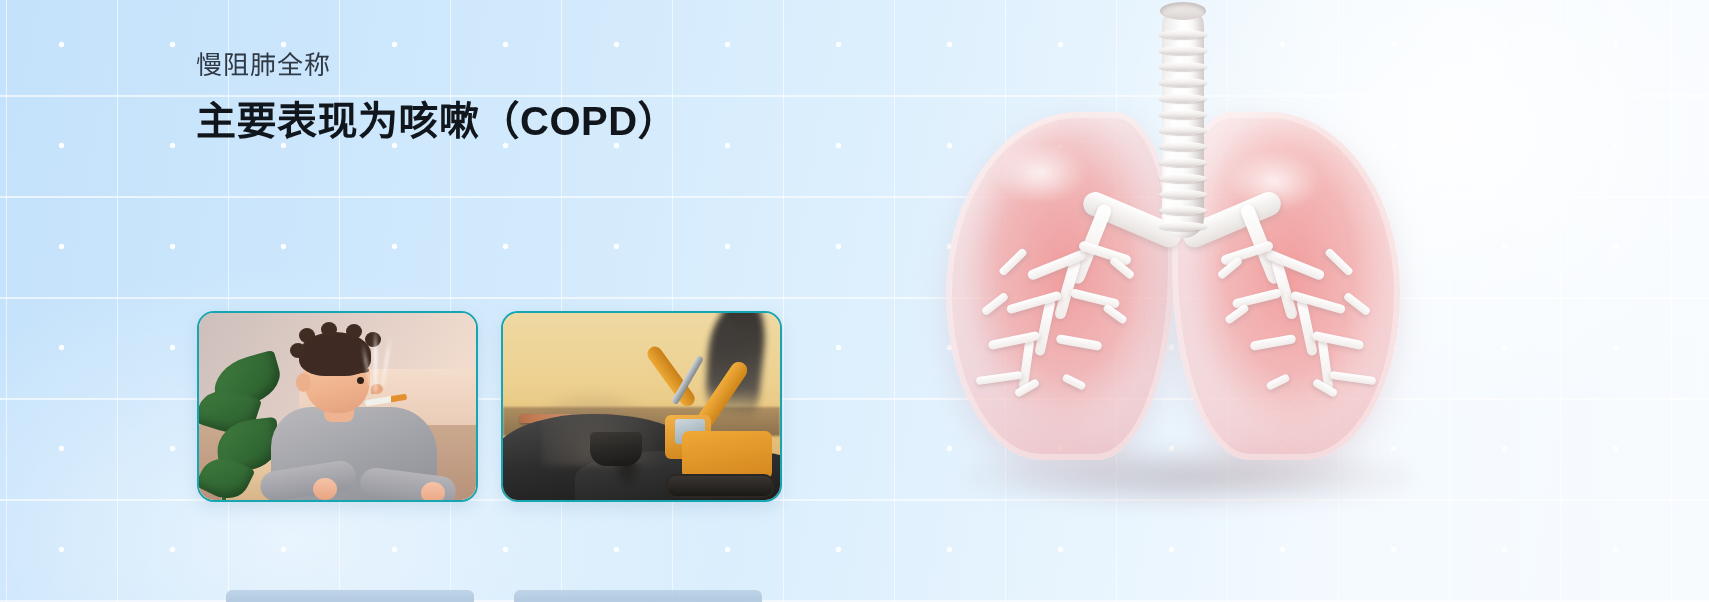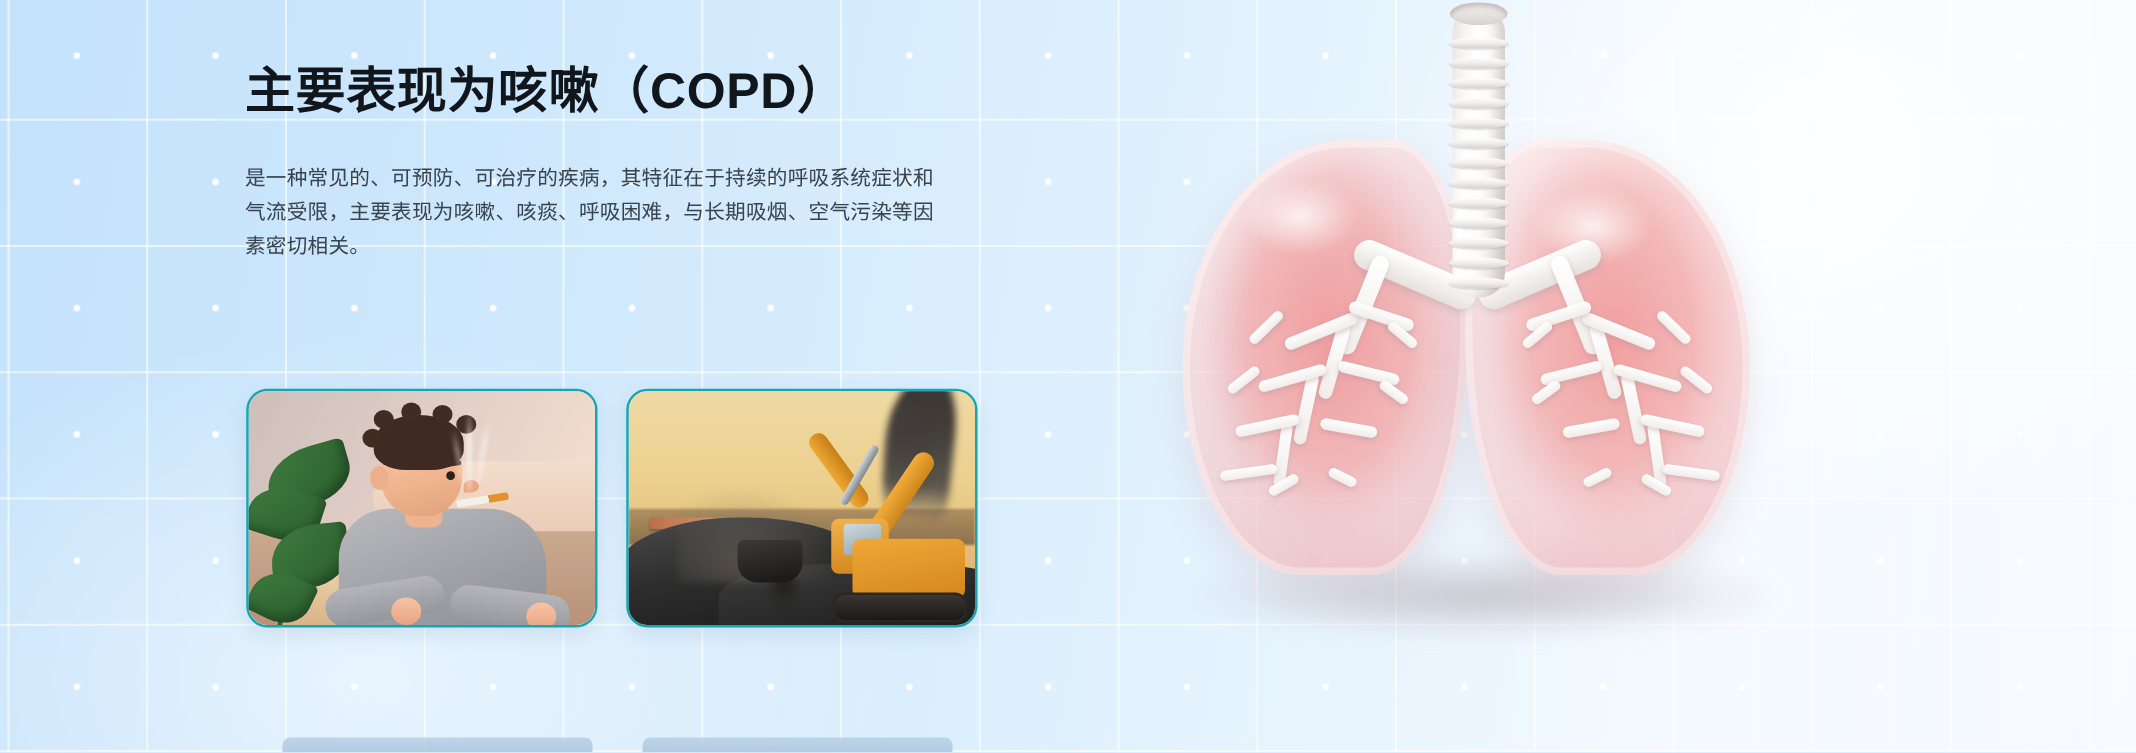--- a/index.html
+++ b/index.html
@@ -179,22 +179,22 @@
 
 <div class="stage">
 
   <div class="grid-lines"></div>
   <div class="grid-dots"></div>
   <div class="glow-tr"></div>
   <div class="glow-bl"></div>
   <div class="haze-right"></div>
 
   <div class="copy">
+    <div class="eyebrow">慢阻肺全称</div>
     <h1 class="headline">主要表现为咳嗽（COPD）</h1>
-    <p class="lede">是一种常见的、可预防、可治疗的疾病，其特征在于持续的呼吸系统症状和气流受限，主要表现为咳嗽、咳痰、呼吸困难，与长期吸烟、空气污染等因素密切相关。</p>
   </div>
 
   <div class="cards">
 
     <div class="card">
       <div class="art">
         <div class="c1-bg"></div>
         <div class="c1-wall"></div>
         <div class="c1-sofaback"></div>
         <div class="c1-floor"></div>

